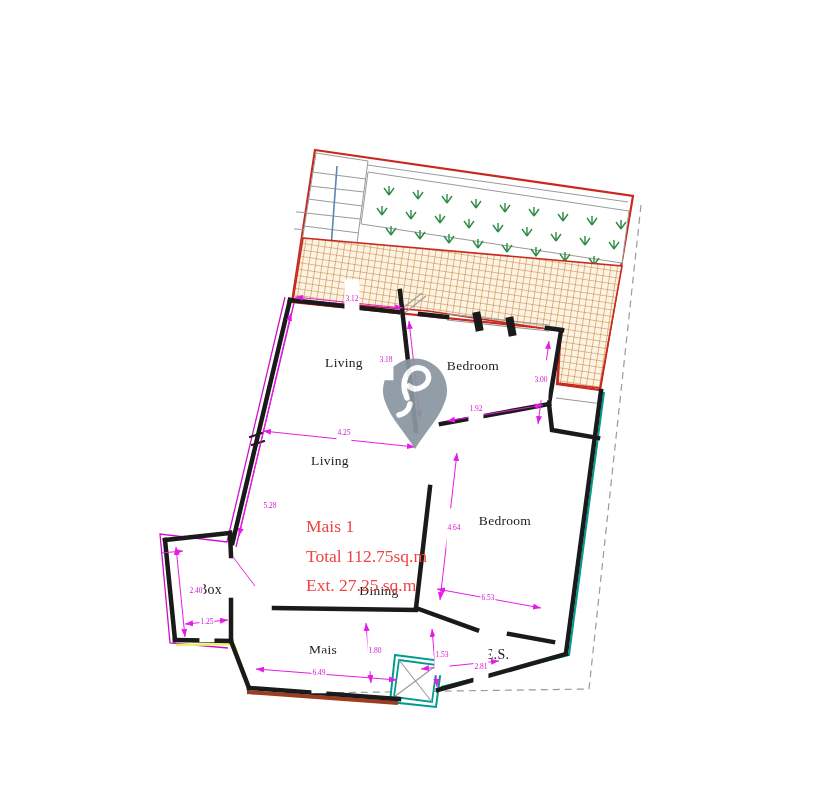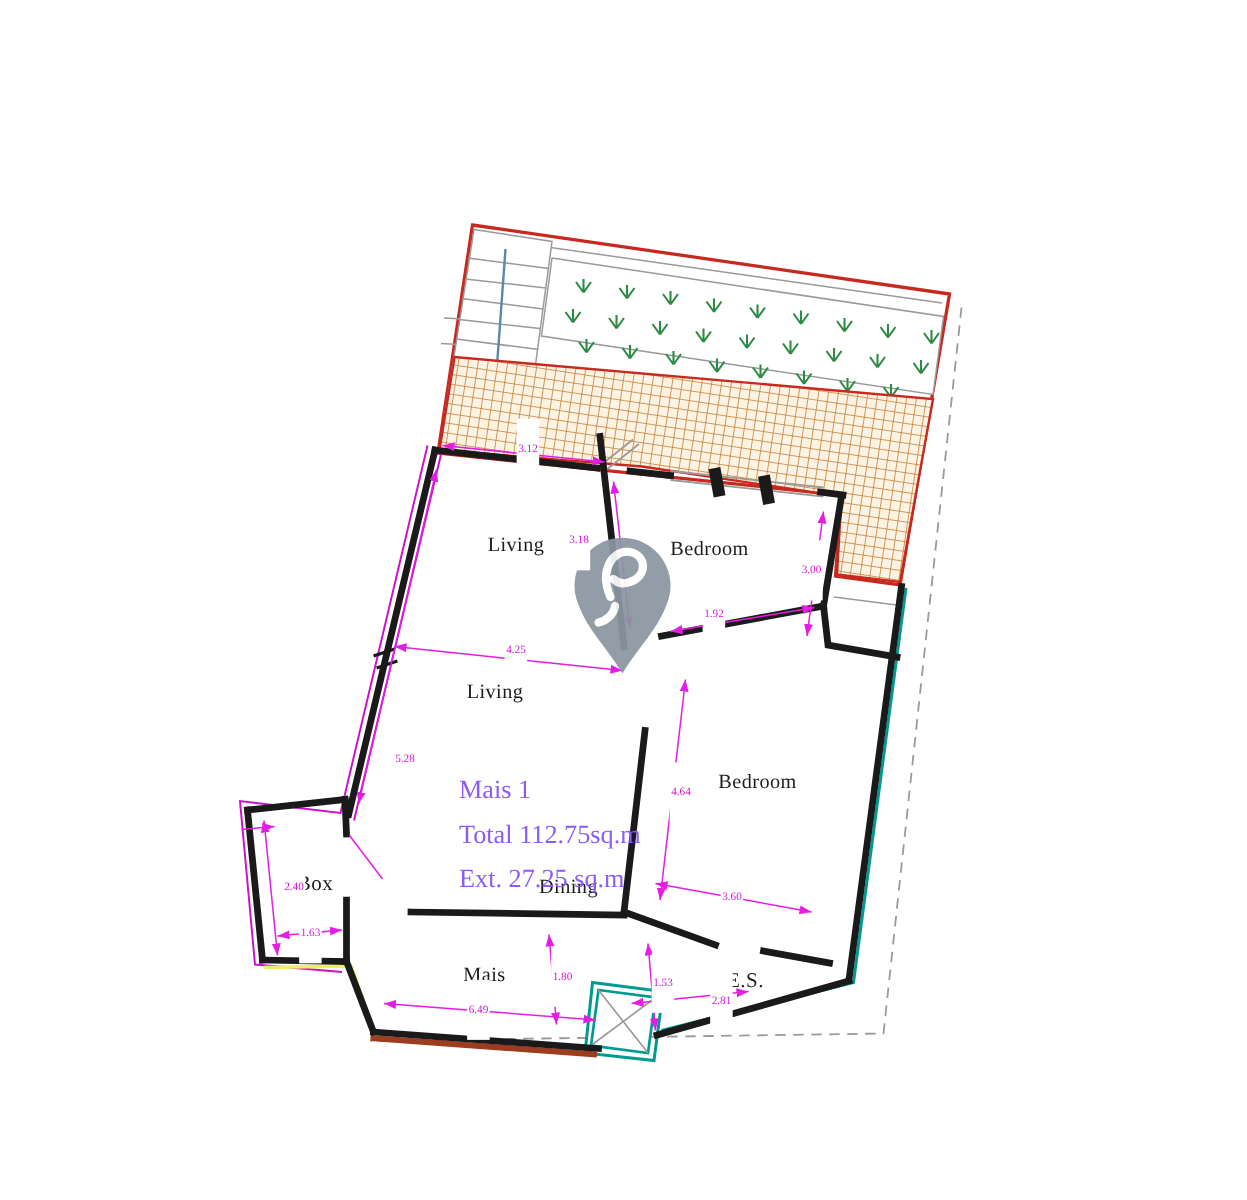--- a/index.html
+++ b/index.html
@@ -4,21 +4,21 @@
 <style>
   html,body{margin:0;padding:0;background:#ffffff;}
   .stage{position:relative;width:831px;height:800px;background:#ffffff;overflow:hidden;
          font-family:"Liberation Serif",serif;}
   .stage svg{position:absolute;left:0;top:0;}
   .lbl{position:absolute;transform:translate(-50%,-50%);color:#1c1c1c;white-space:nowrap;
        font-size:13.5px;letter-spacing:.3px;}
   .lbl-sm{font-size:14px;}
   .dim{position:absolute;transform:translate(-50%,-50%);color:#d816d8;font-size:7.5px;
        white-space:nowrap;background:#ffffff;padding:16px 1px;line-height:1;}
-  .mais{position:absolute;color:#8b5cf6;font-size:17.5px;white-space:nowrap;}
+  .mais{position:absolute;color:#ef4444;font-size:17.5px;white-space:nowrap;}
 </style>
 </head>
 <body>
 
 <div class="stage">
 
 <svg width="831" height="800" viewBox="0 0 831 800">
   <defs>
     <pattern id="tiles" width="6.5" height="6.5" patternUnits="userSpaceOnUse" patternTransform="rotate(8.6)">
       <rect width="6.5" height="6.5" fill="#fdf3e3"></rect>
@@ -177,21 +177,21 @@
 <div class="mais" style="left:306px;top:546px">Total 112.75sq.m</div>
 <div class="mais" style="left:306px;top:575px">Ext. 27.25 sq.m</div>
 
 <div class="dim" style="left:352px;top:299px">3.12</div>
 <div class="dim" style="left:386px;top:360px">3.18</div>
 <div class="dim" style="left:476px;top:409px">1.92</div>
 <div class="dim" style="left:541px;top:380px">3.00</div>
 <div class="dim" style="left:344px;top:433px">4.25</div>
 <div class="dim" style="left:270px;top:506px">5.28</div>
 <div class="dim" style="left:454px;top:528px">4.64</div>
-<div class="dim" style="left:488px;top:598px">3.60</div>
+<div class="dim" style="left:488px;top:598px">6.53</div>
 <div class="dim" style="left:196px;top:591px">2.40</div>
-<div class="dim" style="left:207px;top:622px">1.63</div>
+<div class="dim" style="left:207px;top:622px">1.25</div>
 <div class="dim" style="left:319px;top:673px">6.49</div>
 <div class="dim" style="left:375px;top:651px">1.80</div>
 <div class="dim" style="left:442px;top:655px">1.53</div>
 <div class="dim" style="left:481px;top:667px">2.81</div>
 
 </div>
 
 </body></html>

